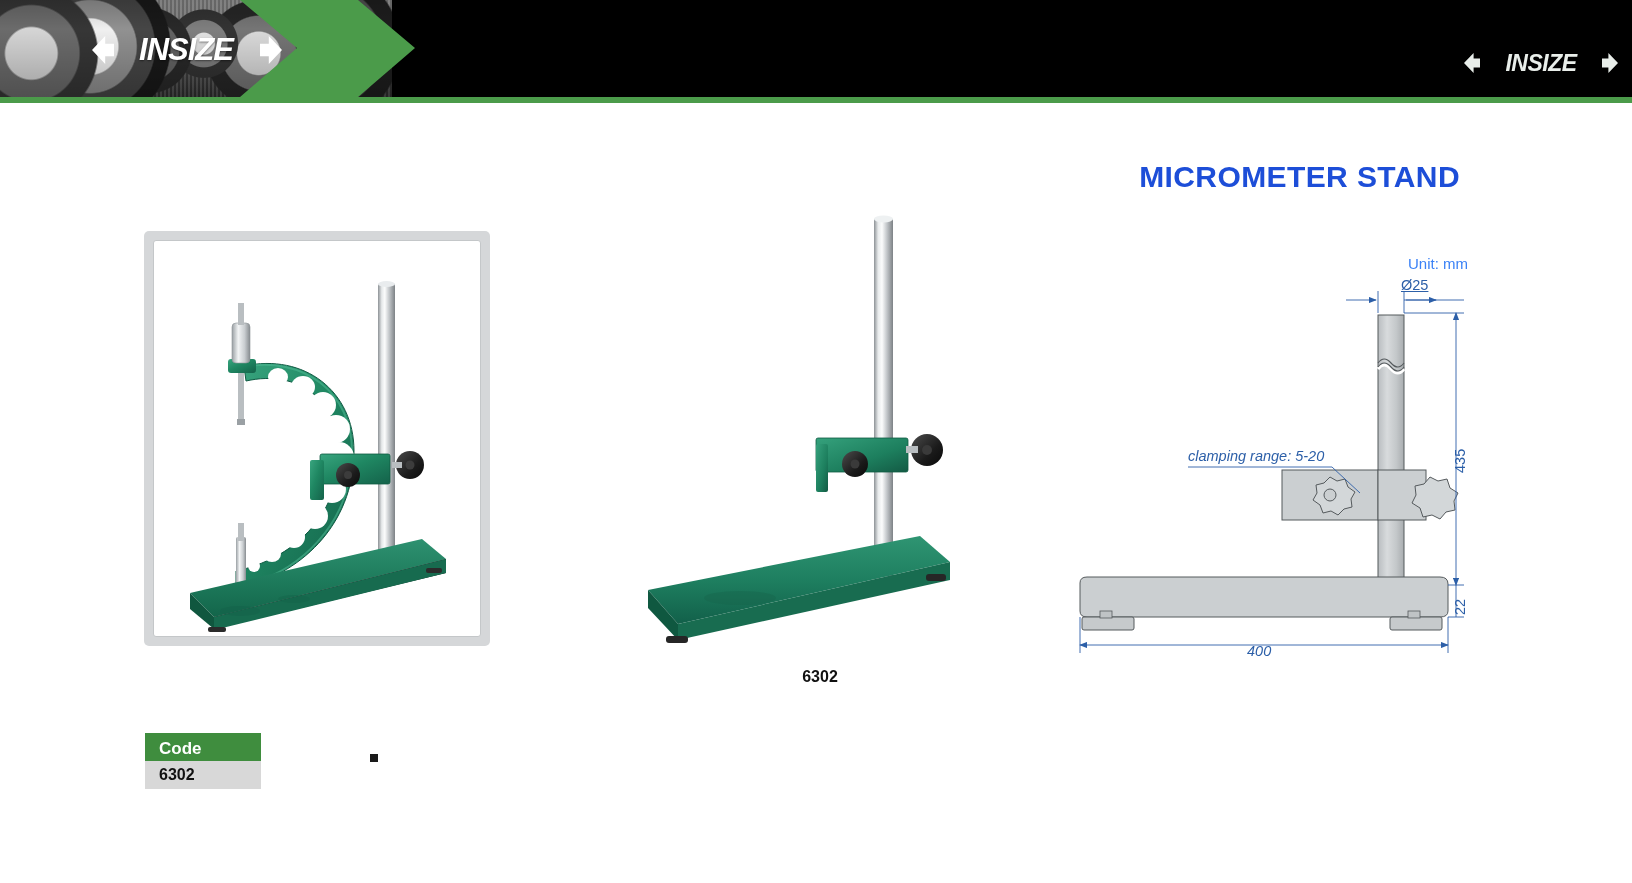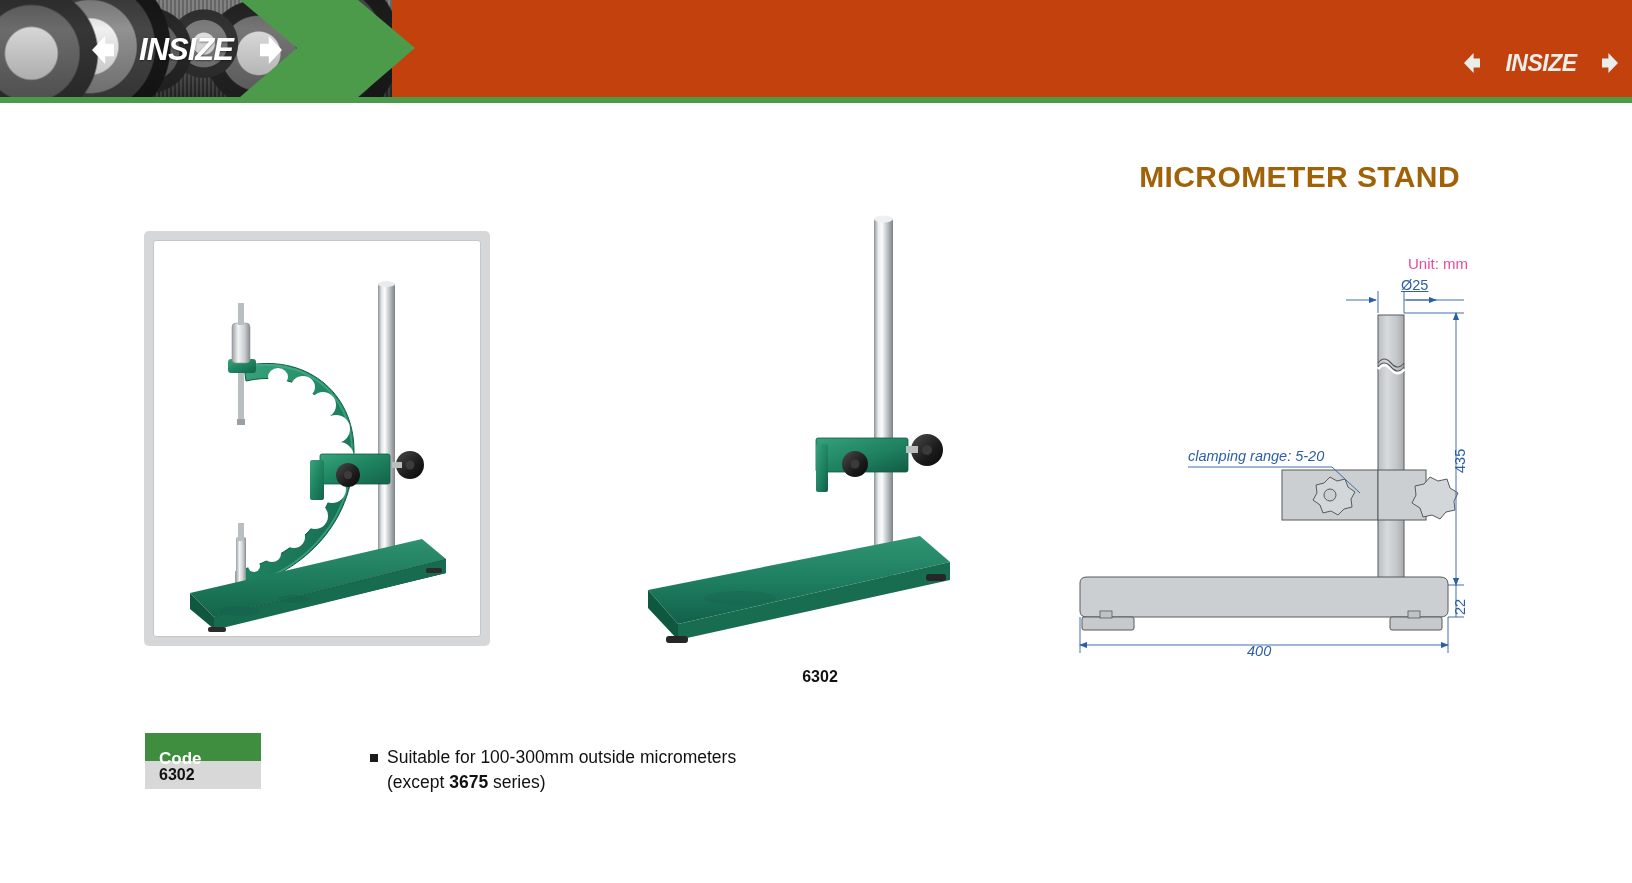--- a/index.html
+++ b/index.html
@@ -7,21 +7,21 @@
     width:1632px; height:883px;
     background:#ffffff;
     font-family:"Liberation Sans", sans-serif;
     position:relative;
     overflow:hidden;
   }
 
   
   .header {
     position:absolute; left:0; top:0; width:1632px; height:103px;
-    background:#c2410c;
+    background:#000000;
   }
   .header-photo {
     position:absolute; left:0; top:0; width:392px; height:97px;
     overflow:hidden;
     background:#6f7479;
   }
   .header-photo .machinery {
     position:absolute; left:0; top:0; width:392px; height:97px;
     background:
       radial-gradient(circle at 8% 55%, #c9ccce 0 7%, #6a6e71 7.5% 13%, #3b3e40 13.5% 18%, transparent 18.5%),
@@ -78,21 +78,21 @@
   }
   .wm-arrow-l, .wm-arrow-r {
     position:absolute; top:5px; width:16px; height:20px; background:#e9eeea;
   }
   .wm-arrow-l { left:-2px; clip-path:polygon(0 50%, 60% 0, 60% 28%, 100% 28%, 100% 72%, 60% 72%, 60% 100%); }
   .wm-arrow-r { right:-2px; clip-path:polygon(100% 50%, 40% 0, 40% 28%, 0 28%, 0 72%, 40% 72%, 40% 100%); }
 
   
   .page-title {
     position:absolute; right:172px; top:160px;
-    font-size:30px; font-weight:bold; color:#a16207;
+    font-size:30px; font-weight:bold; color:#1d4ed8;
     letter-spacing:0.4px;
     text-align:left;
   }
 
   
   .photo-frame {
     position:absolute; left:144px; top:231px; width:346px; height:415px;
     background:#d5d7d9;
     border-radius:5px;
     padding:9px;
@@ -121,30 +121,30 @@
   .dim-text {
     position:absolute; color:#2c5fa8; font-size:14.5px;
     white-space:nowrap;
   }
   .dim-text.vert {
     transform:rotate(-90deg);
     transform-origin:left top;
   }
   .unit-text {
     position:absolute; right:62px; top:0px;
-    color:#ec4899; font-size:15px; white-space:nowrap;
+    color:#3b82f6; font-size:15px; white-space:nowrap;
   }
 
   
   .code-table {
     position:absolute; left:145px; top:733px; width:116px;
   }
   .code-head {
     background:#3f8d3e; color:#ffffff; font-weight:bold;
-    font-size:17px; padding:17px 0 5px 14px;
+    font-size:17px; padding:7px 0 5px 14px;
     height:28px; line-height:18px;
   }
   .code-cell {
     background:#d8d8d8; color:#111; font-weight:bold;
     font-size:16px; padding:5px 0 5px 14px;
     height:28px; line-height:18px;
   }
 
   .specs {
     position:absolute; left:370px; top:745px; width:620px;
@@ -383,18 +383,14 @@
 </div>
 
 <div class="code-table">
   <div class="code-head">Code</div>
   <div class="code-cell">6302</div>
 </div>
 
 <div class="specs">
   <div class="spec-row">
     <span class="spec-bullet"></span>
-    <span class="spec-text">
-      <span>Suitable for 100-300mm outside micrometers</span><br>
-      <span>(except </span><b>3675</b><span> series)</span>
-    </span>
   </div>
 </div>
 
 </body></html>

